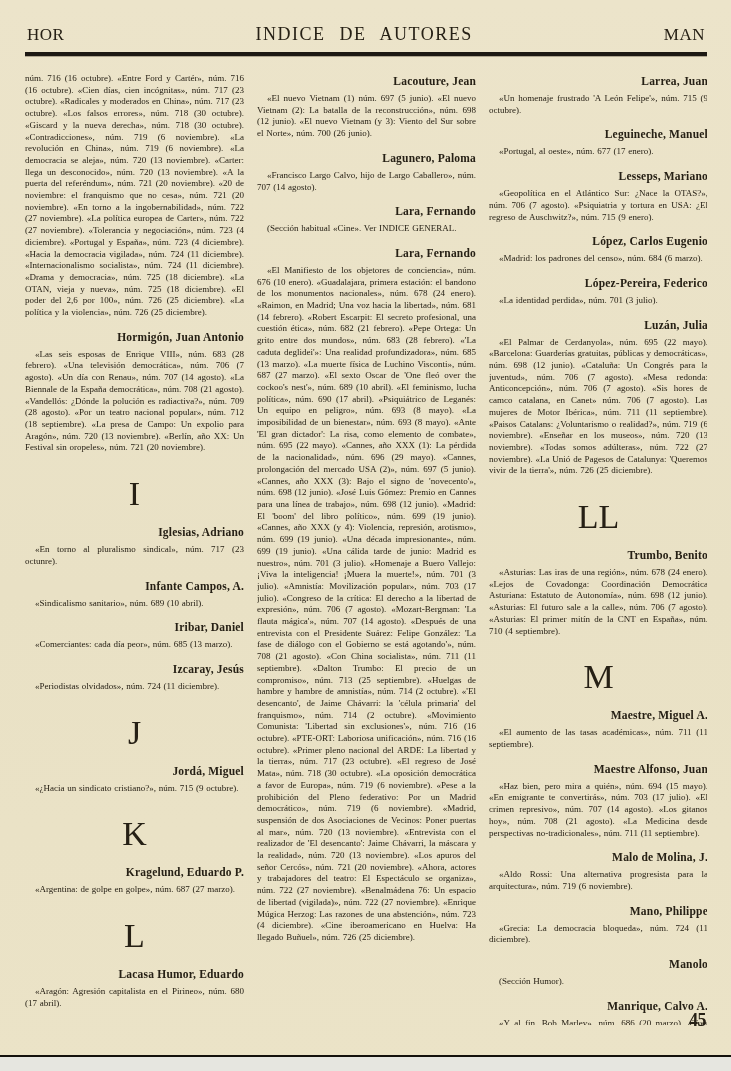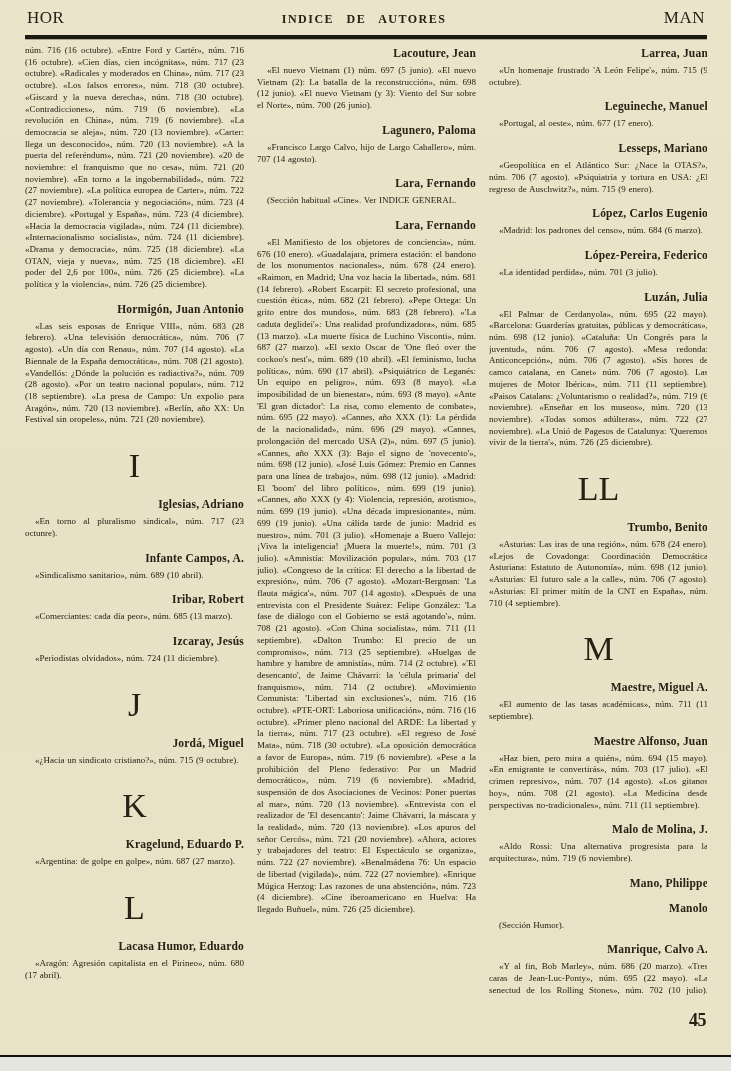--- a/index.html
+++ b/index.html
@@ -10,49 +10,49 @@
     width: 731px;
     height: 1071px;
     position: relative;
     overflow: hidden;
     background: linear-gradient(180deg, #ece4ca 0%, #e9e1c5 55%, #ebe3c7 100%);
     font-family: "Liberation Serif", "DejaVu Serif", serif;
     color: #262015;
     -webkit-font-smoothing: antialiased;
   }
   .page-inner {
-    padding: 8px 24px 0 25px;
+    padding: 24px 24px 0 25px;
   }
   .masthead {
     display: flex;
     justify-content: space-between;
     align-items: baseline;
     padding: 0 2px;
   }
   .masthead .edge {
     font-size: 17px;
     letter-spacing: 0.5px;
     font-weight: normal;
   }
   .masthead .title {
-    font-size: 12px;
-    font-weight: bold;
+    font-size: 18px;
+    font-weight: normal;
     letter-spacing: 1.5px;
     word-spacing: 8px;
   }
   .head-rule {
     height: 4px;
     background: #1d1913;
     margin-top: 7px;
     box-shadow: 0 1px 0 rgba(60,50,35,0.35);
   }
   .columns {
     display: flex;
     gap: 13px;
-    margin-top: 6px;
+    margin-top: 17px;
     height: 952px;
     overflow: hidden;
   }
   .col {
     width: 219px;
     flex: 0 0 219px;
     text-align: justify;
     font-size: 9px;
     line-height: 11.7px;
     overflow: hidden;
@@ -115,21 +115,21 @@
   <div class="columns" id="columns">
       <div class="col">
         <div class="entry-text no-indent">núm. 716 (16 octubre). «Entre Ford y Cartér», núm. 716 (16 octubre). «Cien días, cien incógnitas», núm. 717 (23 octubre). «Radicales y moderados en China», núm. 717 (23 octubre). «Los falsos errores», núm. 718 (30 octubre). «Giscard y la nueva derecha», núm. 718 (30 octubre). «Contradicciones», núm. 719 (6 noviembre). «La revolución en China», núm. 719 (6 noviembre). «La democracia se aleja», núm. 720 (13 noviembre). «Carter: llega un desconocido», núm. 720 (13 noviembre). «A la puerta del referéndum», núm. 721 (20 noviembre). «20 de noviembre: el franquismo que no cesa», núm. 721 (20 noviembre). «En torno a la ingobernabilidad», núm. 722 (27 noviembre). «La política europea de Carter», núm. 722 (27 noviembre). «Tolerancia y negociación», núm. 723 (4 diciembre). «Portugal y España», núm. 723 (4 diciembre). «Hacia la democracia vigilada», núm. 724 (11 diciembre). «Internacionalismo socialista», núm. 724 (11 diciembre). «Drama y democracia», núm. 725 (18 diciembre). «La OTAN, vieja y nueva», núm. 725 (18 diciembre). «El poder del 2,6 por 100», núm. 726 (25 diciembre). «La política y la violencia», núm. 726 (25 diciembre).</div>
         <div class="entry-author">Hormigón, Juan Antonio</div>
         <div class="entry-text">«Las seis esposas de Enrique VIII», núm. 683 (28 febrero). «Una televisión democrática», núm. 706 (7 agosto). «Un día con Renau», núm. 707 (14 agosto). «La Biennale de la España democrática», núm. 708 (21 agosto). «Vandellós: ¿Dónde la polución es radiactiva?», núm. 709 (28 agosto). «Por un teatro nacional popular», núm. 712 (18 septiembre). «La presa de Campo: Un expolio para Aragón», núm. 720 (13 noviembre). «Berlín, año XX: Un Festival sin oropeles», núm. 721 (20 noviembre).</div>
         <div class="section-letter">I</div>
         <div class="entry-author">Iglesias, Adriano</div>
         <div class="entry-text">«En torno al pluralismo sindical», núm. 717 (23 octunre).</div>
         <div class="entry-author">Infante Campos, A.</div>
         <div class="entry-text">«Sindicalismo sanitario», núm. 689 (10 abril).</div>
-        <div class="entry-author">Iribar, Robert</div>
+        <div class="entry-author">Iribar, Daniel</div>
         <div class="entry-text">«Comerciantes: cada día peor», núm. 685 (13 marzo).</div>
         <div class="entry-author">Izcaray, Jesús</div>
         <div class="entry-text">«Periodistas olvidados», núm. 724 (11 diciembre).</div>
         <div class="section-letter">J</div>
         <div class="entry-author">Jordá, Miguel</div>
         <div class="entry-text">«¿Hacia un sindicato cristiano?», núm. 715 (9 octubre).</div>
         <div class="section-letter">K</div>
         <div class="entry-author">Kragelund, Eduardo P.</div>
         <div class="entry-text">«Argentina: de golpe en golpe», núm. 687 (27 marzo).</div>
         <div class="section-letter">L</div>
@@ -163,20 +163,21 @@
         <div class="entry-author">Trumbo, Benito</div>
         <div class="entry-text">«Asturias: Las iras de una región», núm. 678 (24 enero). «Lejos de Covadonga: Coordinación Democrática Asturiana: Estatuto de Autonomía», núm. 698 (12 junio). «Asturias: El futuro sale a la calle», núm. 706 (7 agosto). «Asturias: El primer mitín de la CNT en España», núm. 710 (4 septiembre).</div>
         <div class="section-letter">M</div>
         <div class="entry-author">Maestre, Miguel A.</div>
         <div class="entry-text">«El aumento de las tasas académicas», núm. 711 (11 septiembre).</div>
         <div class="entry-author">Maestre Alfonso, Juan</div>
         <div class="entry-text">«Haz bien, pero mira a quién», núm. 694 (15 mayo). «En emigrante te convertirás», núm. 703 (17 julio). «El crimen represivo», núm. 707 (14 agosto). «Los gitanos hoy», núm. 708 (21 agosto). «La Medicina desde perspectivas no-tradicionales», núm. 711 (11 septiembre).</div>
         <div class="entry-author">Malo de Molina, J.</div>
         <div class="entry-text">«Aldo Rossi: Una alternativa progresista para la arquitectura», núm. 719 (6 noviembre).</div>
         <div class="entry-author">Mano, Philippe</div>
+        <div class="entry-text">«Grecia: La democracia bloqueda», núm. 724 (11 diciembre).</div>
         <div class="entry-author">Manolo</div>
         <div class="entry-text">(Sección Humor).</div>
         <div class="entry-author">Manrique, Calvo A.</div>
         <div class="entry-text">«Y al fin, Bob Marley», núm. 686 (20 marzo). «Tres caras de Jean-Luc-Ponty», núm. 695 (22 mayo). «La senectud de los Rolling Stones», núm. 702 (10 julio). «Fusiones y ficciones», núm. 706 (7 agosto). «Canciones para el bicentenario», núm. 708 (21 agosto). «El nacimiento del 'rock and roll'», núm. 710 (4 septiembre).</div>
       </div>
     </div>
 </div>
 
 <div class="page-number">45</div>
 <div class="bottom-edge"></div>

